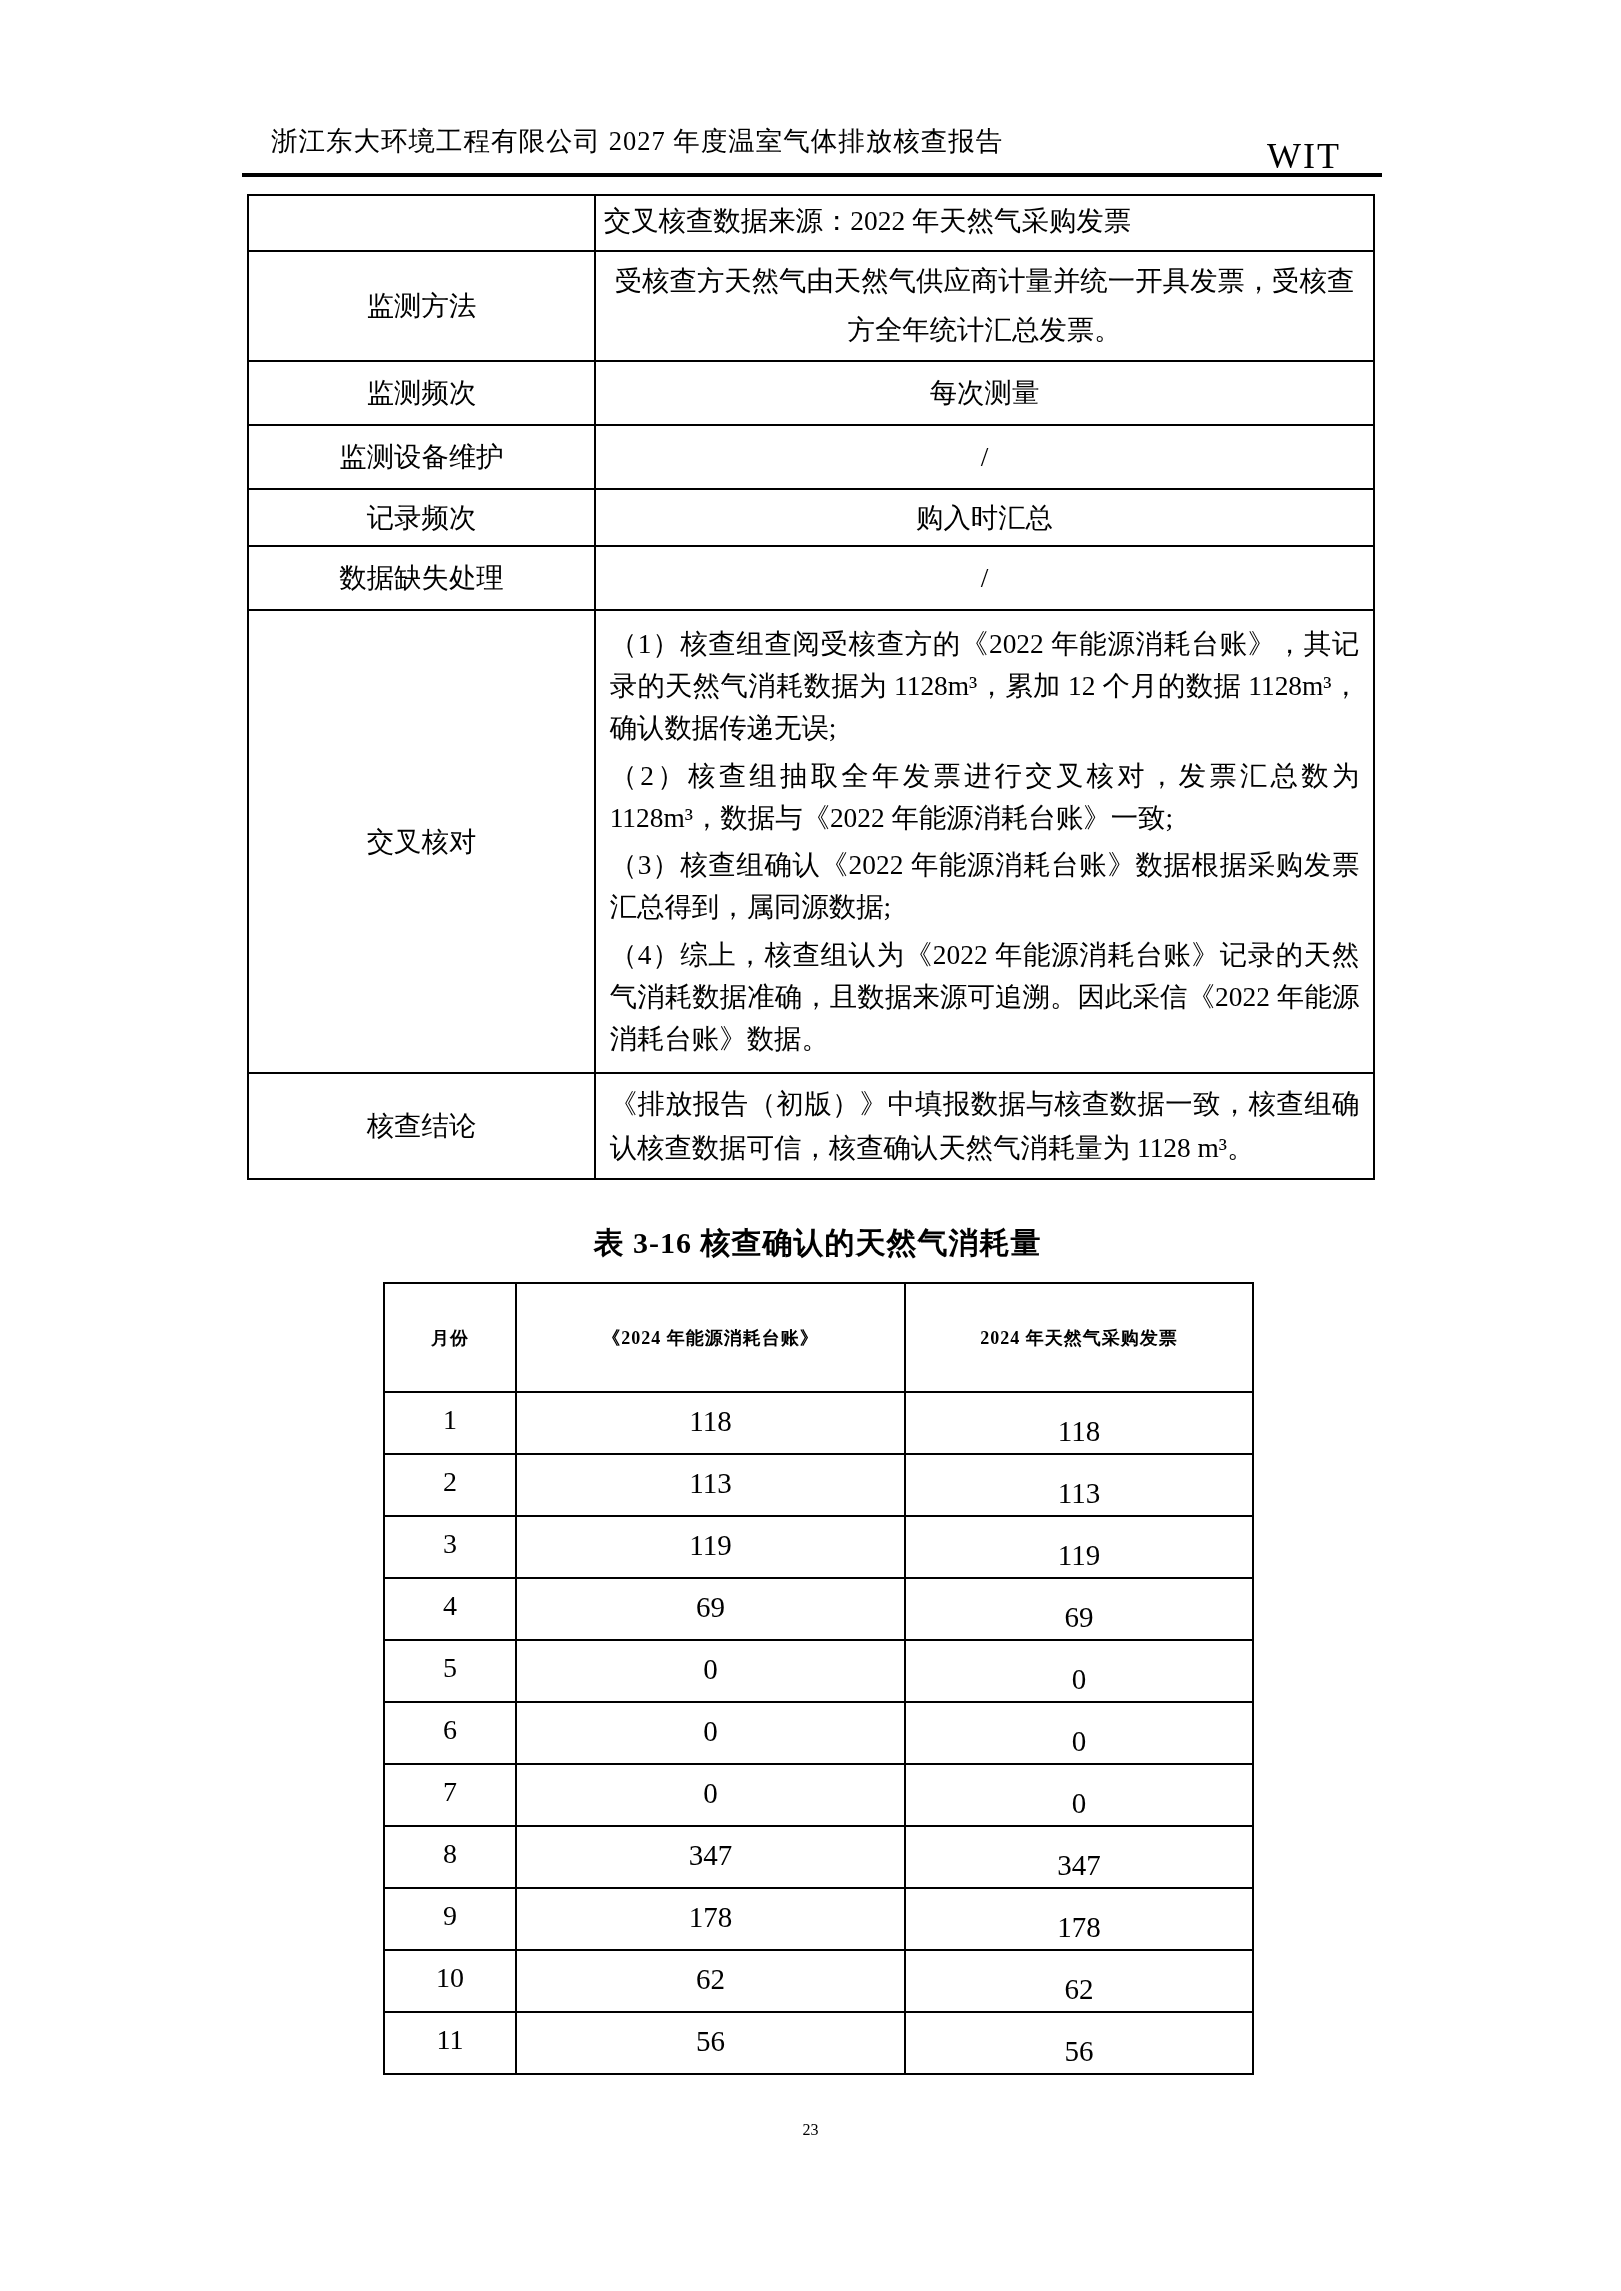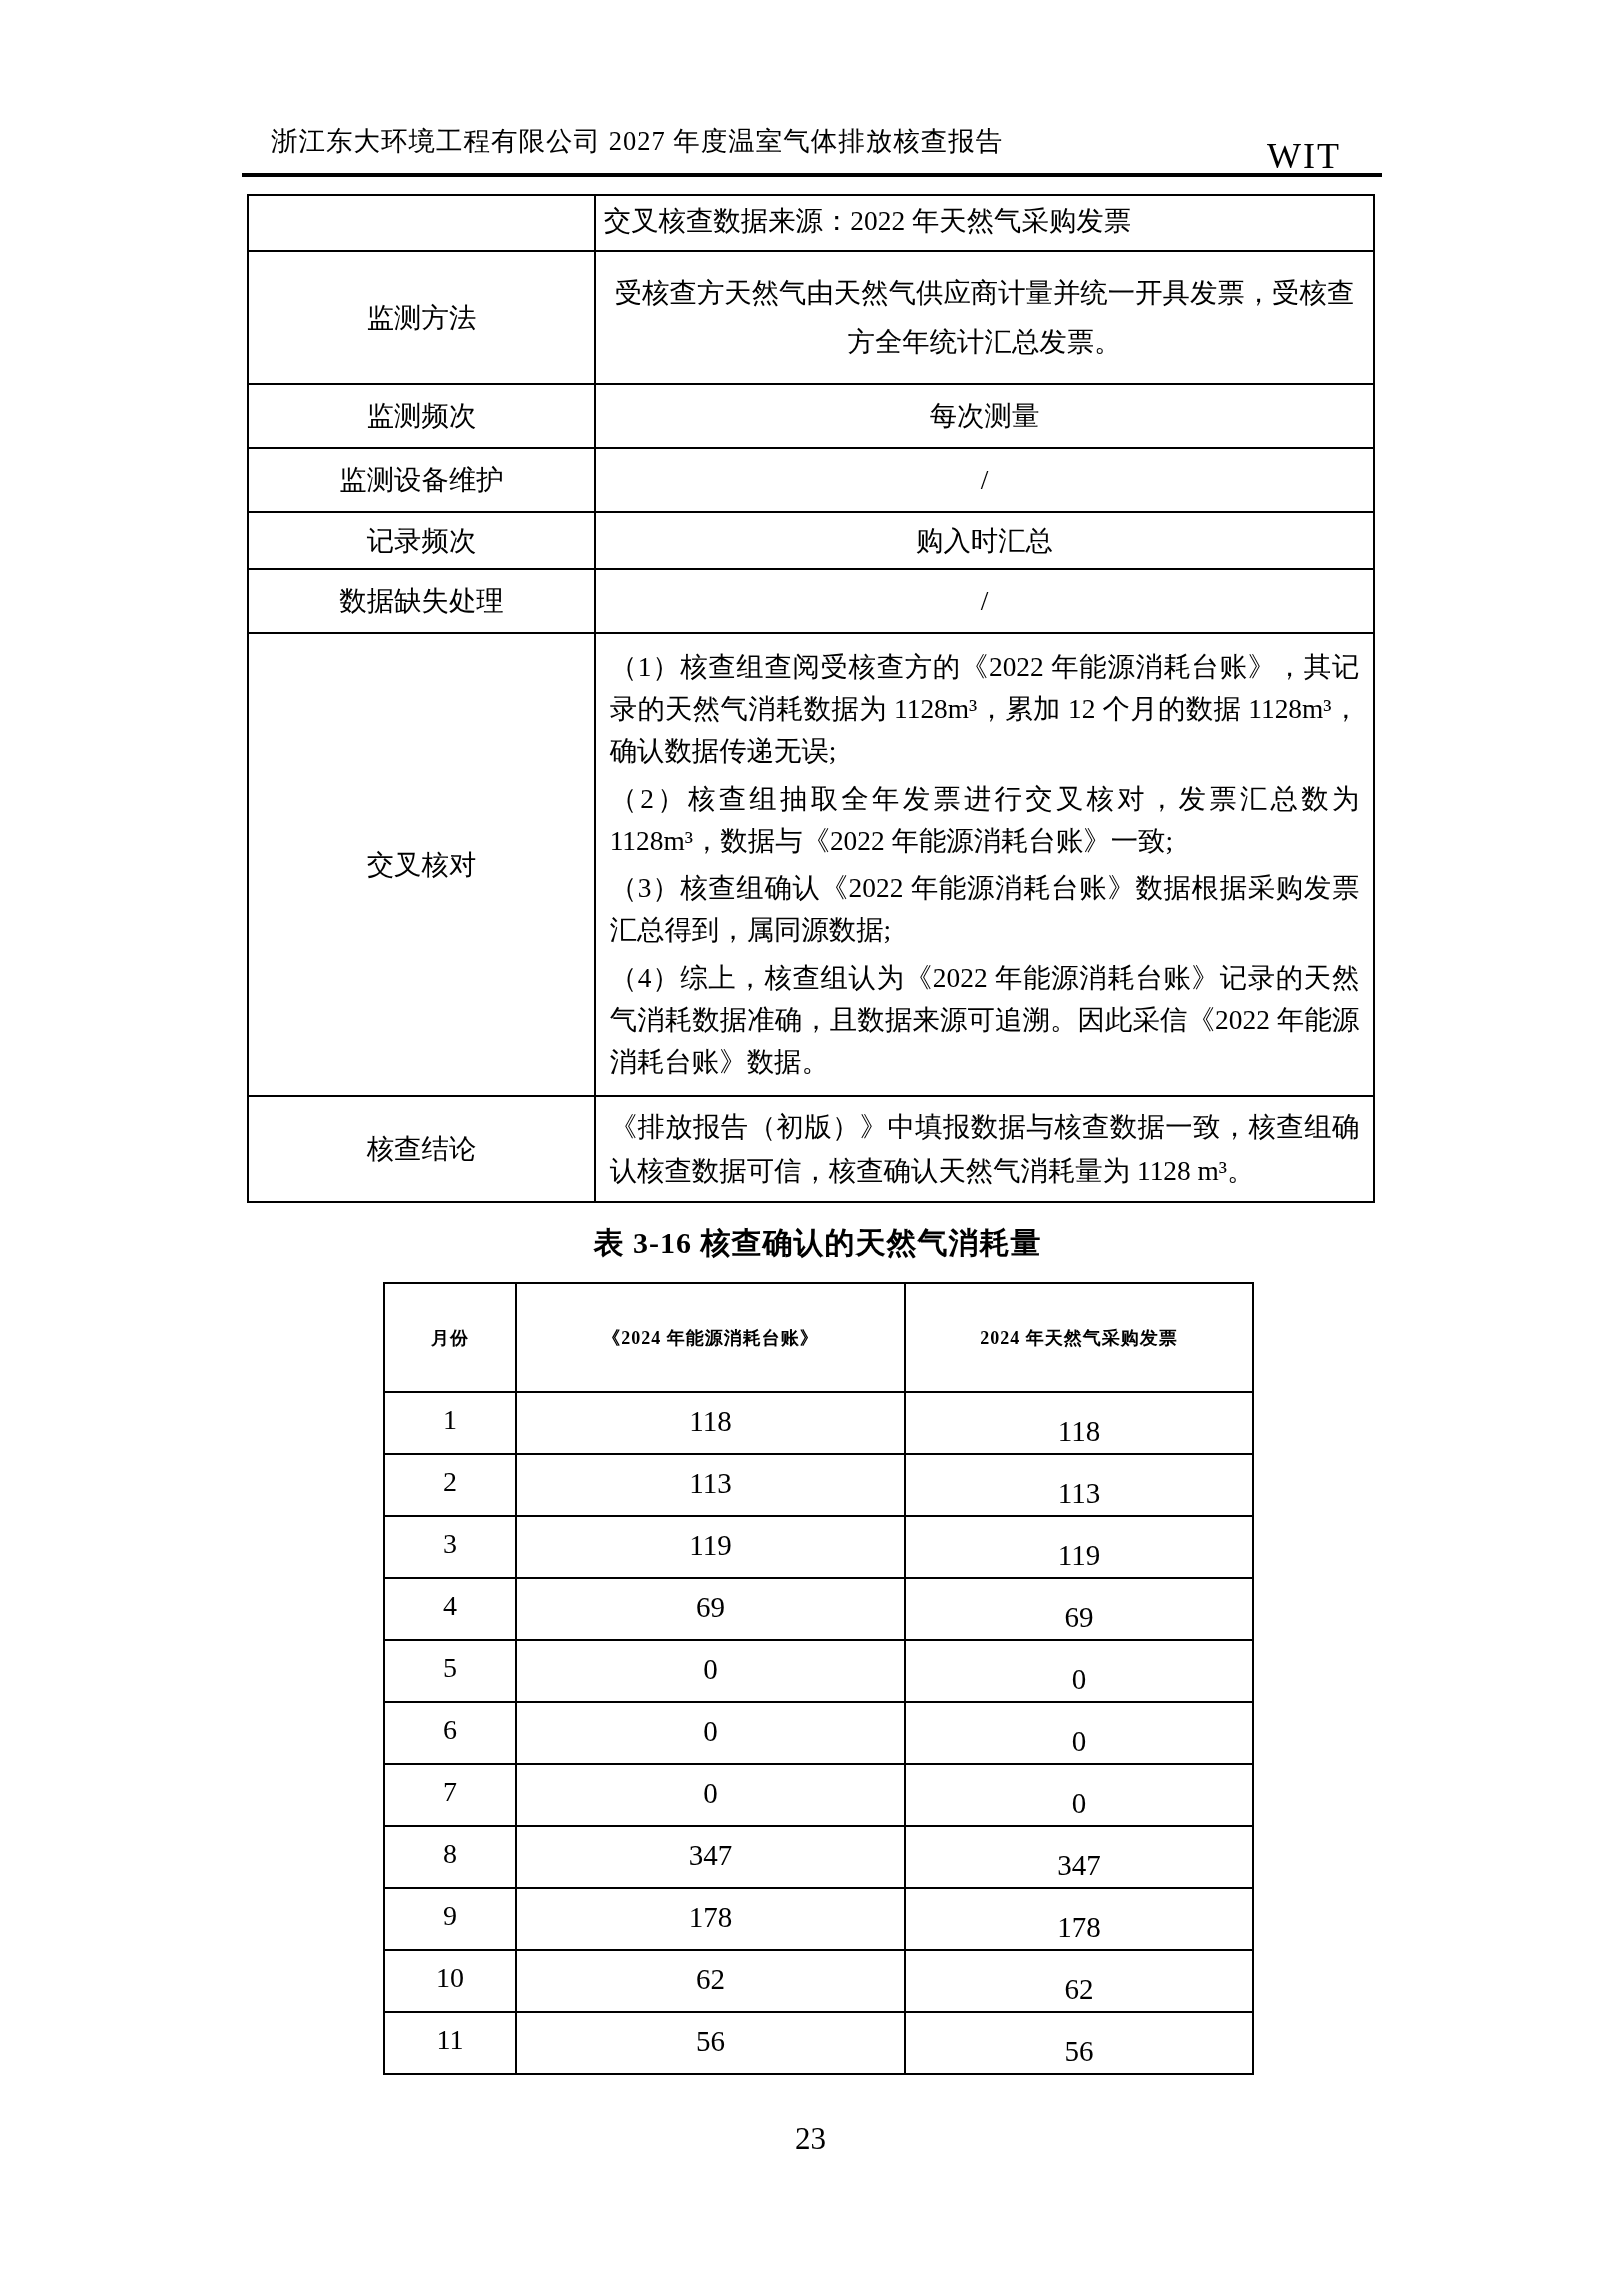--- a/index.html
+++ b/index.html
@@ -51,40 +51,40 @@
   .consumption-table .col-0 { width:128px; }
   .consumption-table .col-1 { width:385px; }
   .consumption-table .col-2 { width:344px; }
   .consumption-table tr.header-row { height:109px; }
   .consumption-table tr.data-row   { height:62px; }
   .consumption-table td.month-cell   { text-align:center; vertical-align:middle; font-size:28px; padding-bottom:7.8px; }
   .consumption-table td.ledger-cell  { text-align:center; vertical-align:middle; font-size:29px; padding-bottom:3.9px; }
   .consumption-table td.invoice-cell { text-align:center; vertical-align:top; font-size:29px; padding-top:21.6px; }
 
   
-  .page-number { position:absolute; left:0; top:2121px; width:1621px; text-align:center; font-size:31px; }
+  .page-number { position:absolute; left:0; top:2121px; width:1621px; text-align:center; font-size:16px; }
 </style>
 </head>
 <body>
 
 <div class="page">
 
   <div class="header">
     <span class="header-left">浙江东大环境工程有限公司 2027 年度温室气体排放核查报告</span>
     <span class="header-right">WIT</span>
   </div>
   <div class="header-rule"></div>
 
   <table class="monitoring-table">
     <tbody>
         <tr class="row-0" style="height: 56px;">
           <td class="label-cell"></td>
           <td class="value-cell">交叉核查数据来源：2022 年天然气采购发票</td>
         </tr>
-        <tr class="row-1" style="height: 133px;">
+        <tr class="row-1" style="height: 110px;">
           <td class="label-cell">监测方法</td>
           <td class="value-cell">受核查方天然气由天然气供应商计量并统一开具发票，受核查方全年统计汇总发票。</td>
         </tr>
         <tr class="row-2" style="height: 64px;">
           <td class="label-cell">监测频次</td>
           <td class="value-cell">每次测量</td>
         </tr>
         <tr class="row-3" style="height: 64px;">
           <td class="label-cell">监测设备维护</td>
           <td class="value-cell">/</td>

